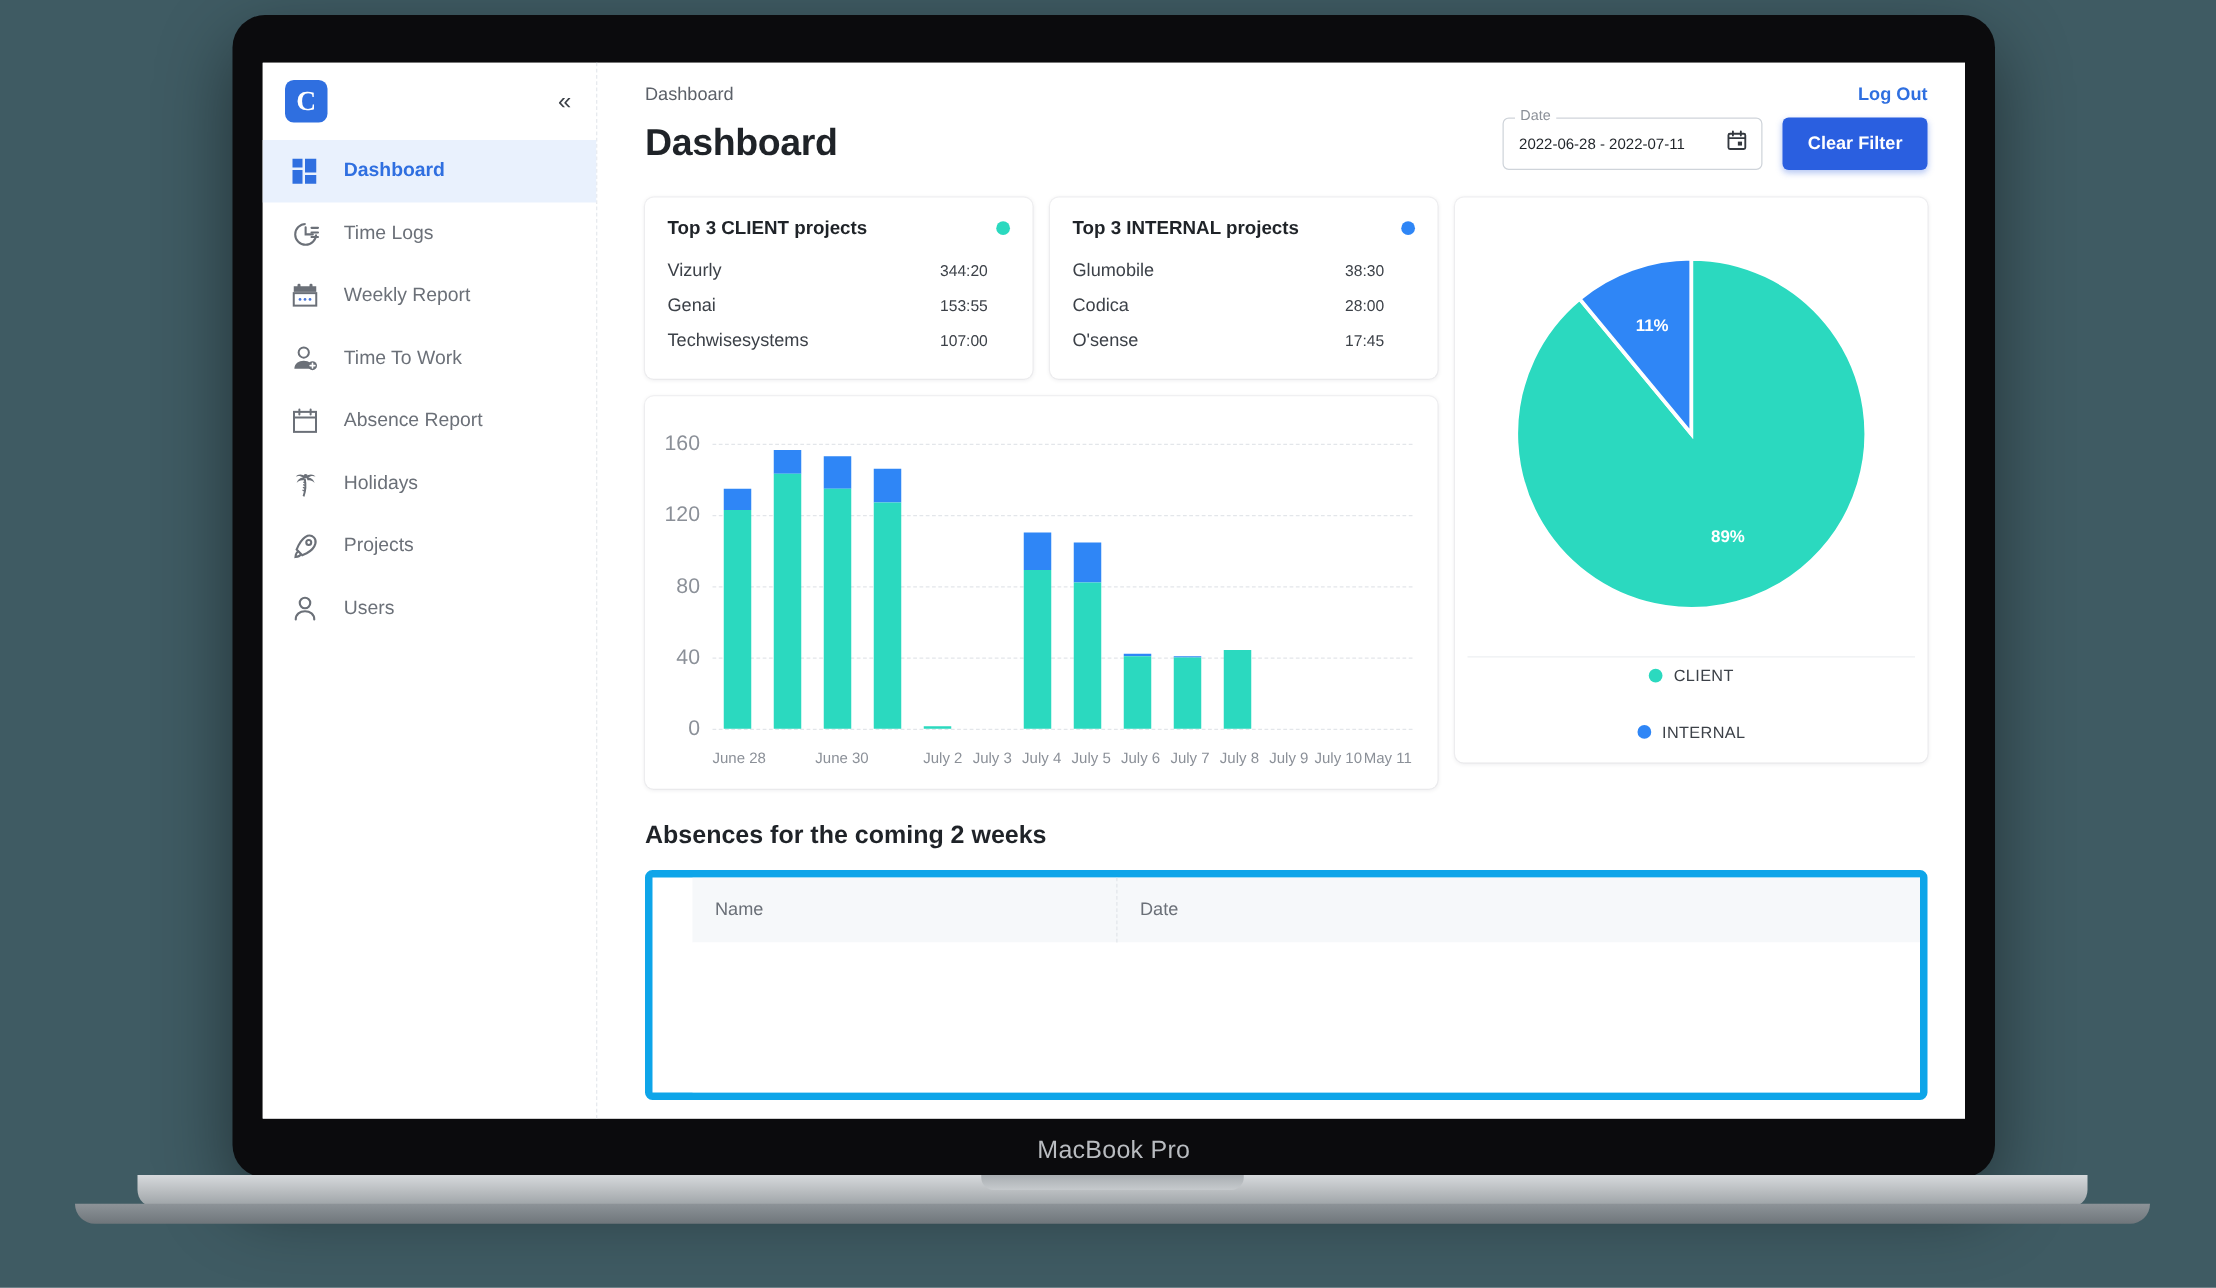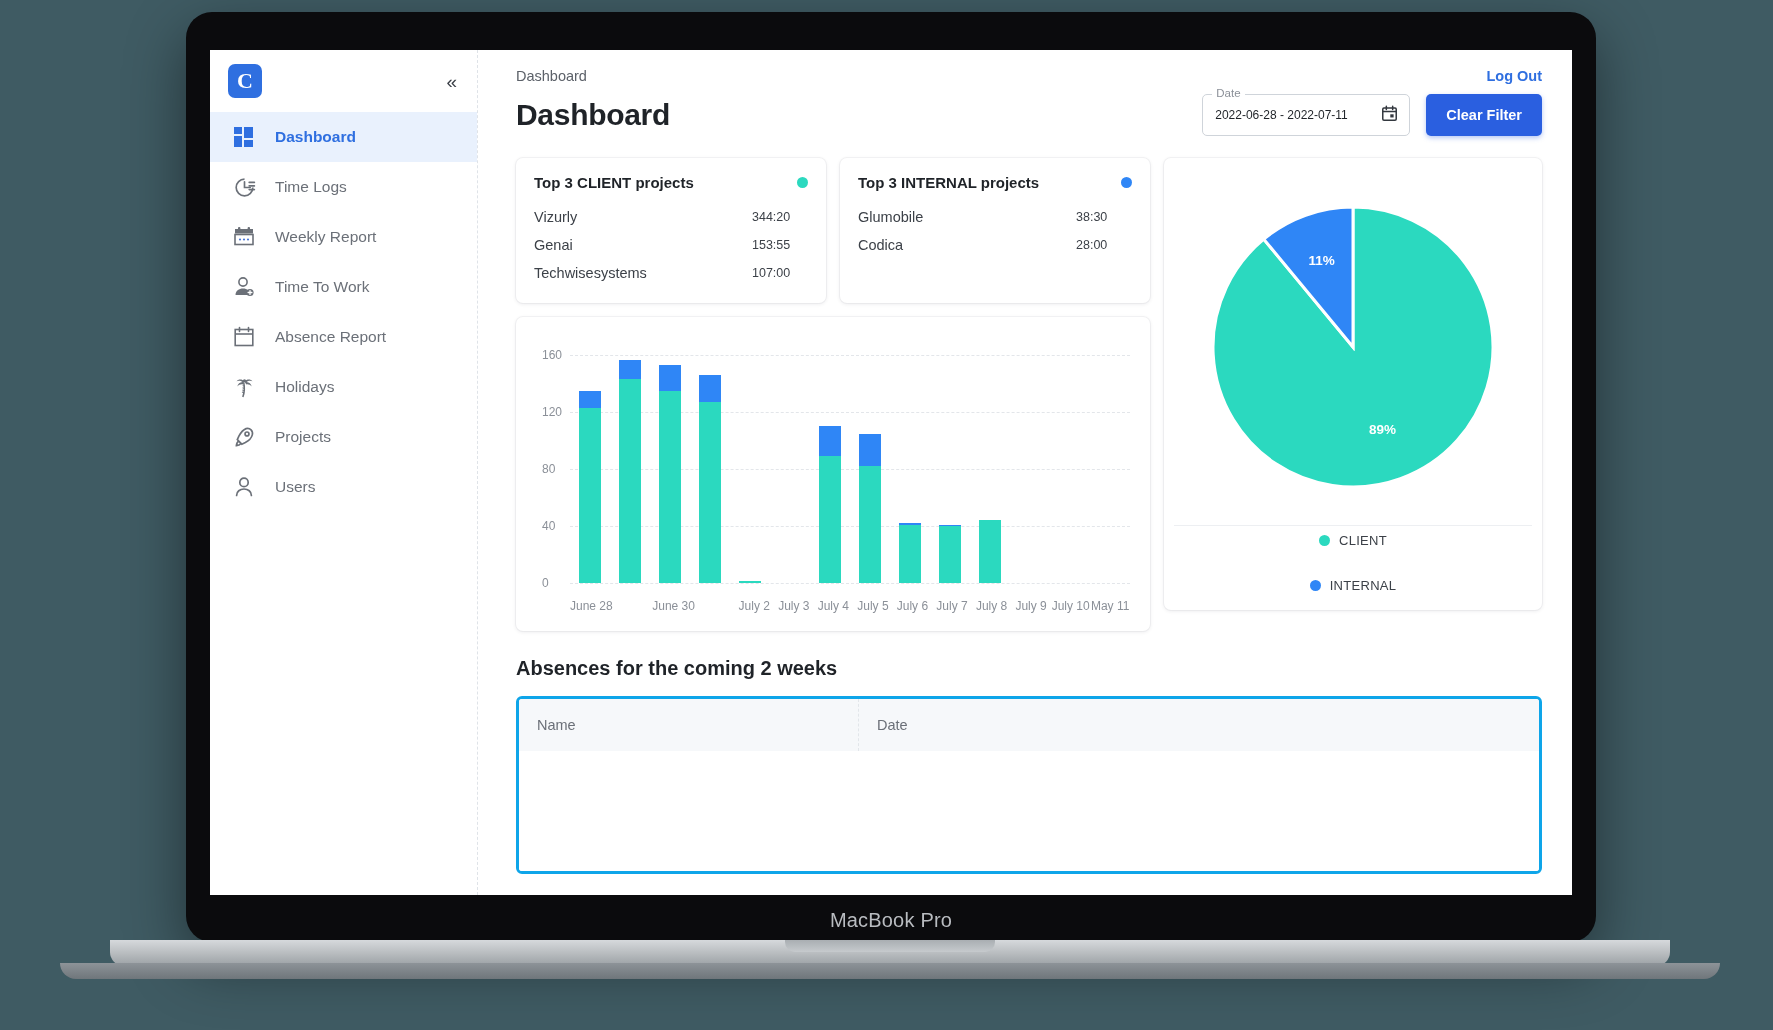--- a/index.html
+++ b/index.html
@@ -150,22 +150,22 @@
   .dot.teal { background:#2bd9bf; }
   .dot.blue { background:#2f86f6; }
   .proj-row { display:flex; align-items:center; justify-content: space-between; padding: 6px 0; }
   .proj-name { font-size: 14.5px; color:#3c4148; }
   .proj-val { font-size: 12.5px; color:#3c4148; min-width: 56px; text-align: left; }
 
   
   #bar-card { margin-top: 14px; padding: 14px 14px 8px 10px; }
   #bar-wrap { position: relative; height: 292px; }
   .y-label {
-    position:absolute; left: 16px; width: 34px; 
-    font-size: 12px; color:#8b9098; transform: translateY(-50%);
+    position:absolute; left: 0; width: 34px; text-align: right;
+    font-size: 17px; color:#8b9098; transform: translateY(-50%);
   }
   #plot {
     position:absolute; left: 44px; right: 6px; top: 10px; bottom: 40px;
   }
   .gridline { position:absolute; left:0; right:0; border-top: 1px dashed #e3e6ea; }
   #bars { position:absolute; left:0; right:0; top:0; bottom:0; display:flex; align-items: flex-end; }
   .bar-col { flex:1; height:100%; display:flex; flex-direction: column; justify-content: flex-end; align-items:center; }
   .bar-stack { width: 22px; display:flex; flex-direction: column; justify-content: flex-end; height:100%; }
   .seg-blue { background:#2f86f6; width: 100%; }
   .seg-teal { background:#2bd9bf; width: 100%; }
@@ -178,22 +178,22 @@
   #pie-svg { display:block; }
   .pie-pct { font-size: 13.5px; font-weight: 700; fill:#ffffff; font-family:"Liberation Sans", sans-serif; }
   #pie-legend { height: 74px; display:flex; align-items:center; justify-content:center; gap: 30px; flex-direction: column; }
   .legend-item { display:flex; align-items:center; gap: 9px; font-size: 13px; color:#3c4148; letter-spacing:.3px; cursor:pointer; }
 
   
   #absences { margin-top: 26px; }
   #abs-title { font-size: 20px; font-weight: 700; color:#1f2328; }
   #abs-table {
     margin-top: 16px;
-    border: 3px solid #0ea5e9; border-radius: 6px;
-    overflow: hidden; background:#fff;
+    border: 6px solid #0ea5e9; border-radius: 6px;
+    overflow: hidden; background:#fff;padding-left:32px;
   }
   #abs-head { display:flex; background:#f6f8fa; height: 52px; }
   .abs-th {
     display:flex; align-items:center;
     font-size: 14.5px; color:#6b7078;
     padding-left: 18px;
     border-right: 1px dashed #e2e6ea;
   }
   .abs-th:last-child { border-right: none; }
   .col-name { width: 340px; }
@@ -376,20 +376,24 @@
                       <span class="proj-title">Top 3 INTERNAL projects</span>
                       <span class="dot blue"></span>
                     </div>
                     <div class="proj-row">
                       <span class="proj-name">Glumobile</span>
                       <span class="proj-val">38:30</span>
                     </div>
                     <div class="proj-row">
                       <span class="proj-name">Codica</span>
                       <span class="proj-val">28:00</span>
+                    </div>
+                    <div class="proj-row">
+                      <span class="proj-name">O'sense</span>
+                      <span class="proj-val">17:45</span>
                     </div>
                   </div>
 
                 </div>
 
                 <div class="card" id="bar-card">
                   <div id="bar-wrap">
                     <div id="y-axis"></div>
                     <div id="plot">
                       <div id="grid">

